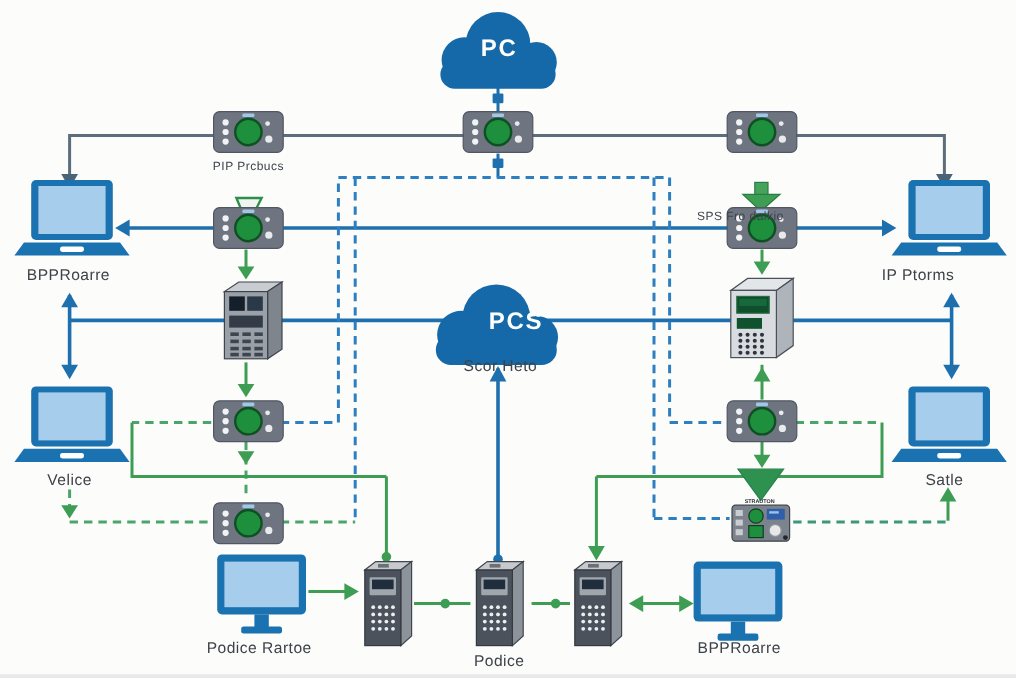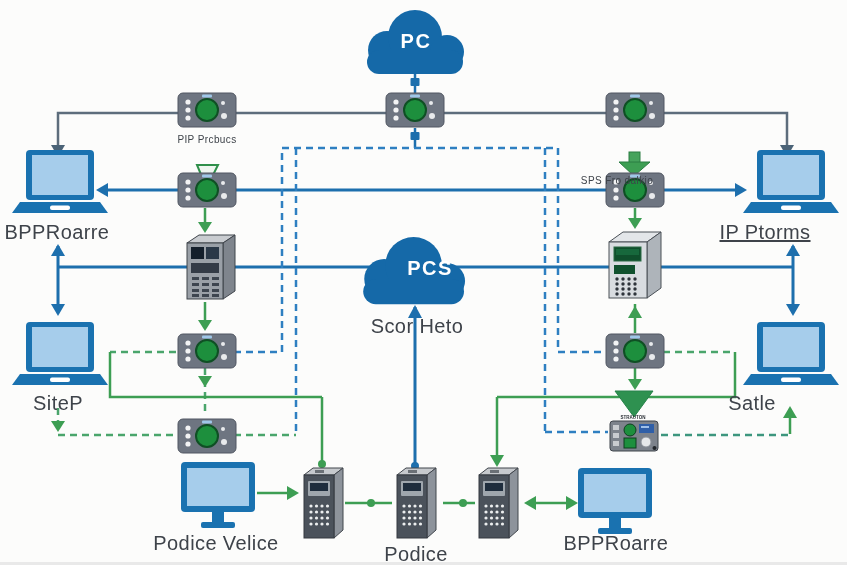--- a/index.html
+++ b/index.html
@@ -3,21 +3,21 @@
 <meta charset="utf-8">
 <style>
   html,body{margin:0;padding:0;background:#e9e9e9;}
   #stage{
     position:relative;width:847px;height:562px;background:#fcfcfb;
     font-family:"Liberation Sans",sans-serif;overflow:hidden;margin:0 auto;
   }
   #wires{position:absolute;left:0;top:0;z-index:1;}
   .lbl{
     position:absolute;transform:translateX(-50%);white-space:nowrap;
-    color:#3e434a;font-size:20px;letter-spacing:.4px;z-index:3;
+    color:#3e434a;font-size:13px;letter-spacing:.4px;z-index:3;
   }
   .lbl.small{font-size:10px;}
   .lbl.cloud-lbl{color:#ffffff;font-weight:bold;font-size:20px;letter-spacing:1.5px;z-index:3;}
   .lbl.tiny{font-size:4.5px;font-weight:bold;color:#2b3036;letter-spacing:0;}
 </style>
 </head>
 <body>
 
 <div id="stage">
 
@@ -260,21 +260,21 @@
   <use href="#monitor" x="181" y="462"></use>
   <use href="#monitor" x="578" y="468"></use>
 </svg>
 
   <div class="lbl cloud-lbl" style="left:416px;top:30px;">PC</div>
   <div class="lbl cloud-lbl" style="left:430px;top:257px;">PCS</div>
 
   <div class="lbl small" style="left:207px;top:134px;">PIP Prcbucs</div>
   <div class="lbl small" style="left:617px;top:136px;margin-top:39px;">SPS Fro dalkio</div>
   <div class="lbl" style="left:57px;top:221px;">BPPRoarre</div>
-  <div class="lbl" style="left:765px;top:221px;text-decoration:underline;">IP Ptorms</div>
-  <div class="lbl" style="left:58px;top:392px;">SiteP</div>
-  <div class="lbl" style="left:752px;top:392px;">Satle</div>
-  <div class="lbl" style="left:417px;top:315px;">Scor Heto</div>
-  <div class="lbl" style="left:216px;top:532px;">Podice Velice</div>
+  <div class="lbl" style="left:765px;top:221px;">IP Ptorms</div>
+  <div class="lbl" style="left:58px;top:392px;">Velice</div>
+  <div class="lbl" style="left:787px;top:392px;">Satle</div>
+  <div class="lbl" style="left:417px;top:297px;">Scor Heto</div>
+  <div class="lbl" style="left:216px;top:532px;">Podice Rartoe</div>
   <div class="lbl" style="left:416px;top:543px;">Podice</div>
   <div class="lbl" style="left:616px;top:532px;">BPPRoarre</div>
   <div class="lbl tiny" style="left:633px;top:415px;">STRAUTON</div>
 </div>
 
 </body></html>

